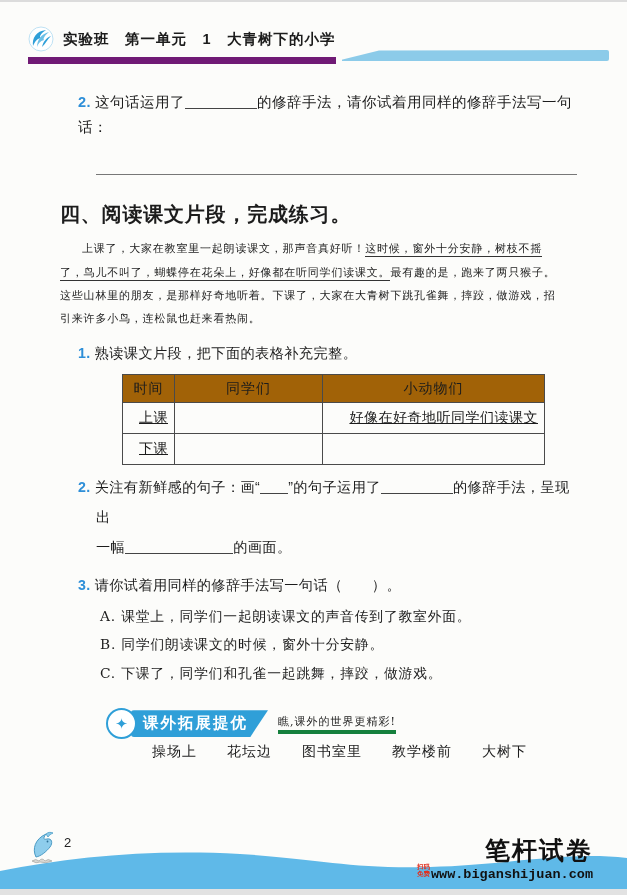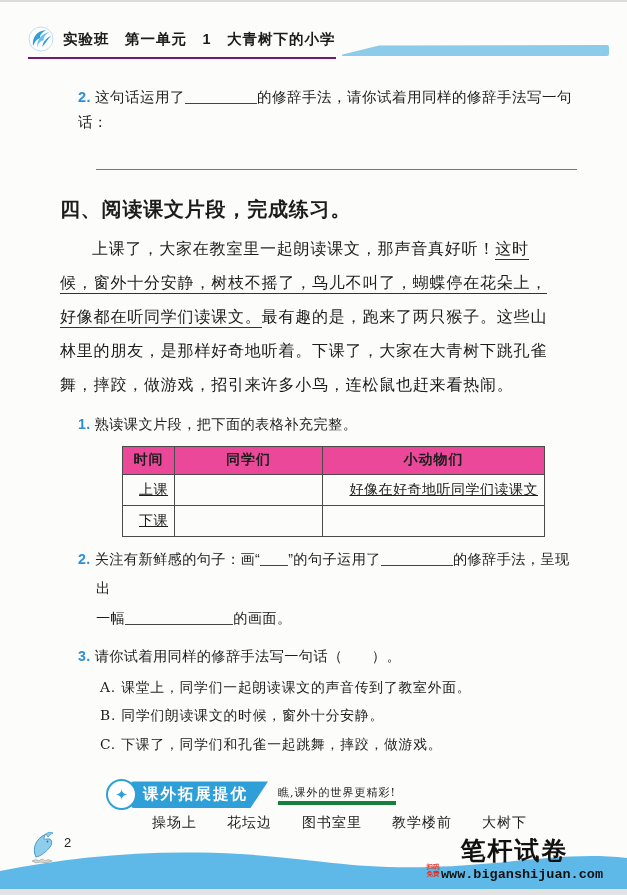--- a/index.html
+++ b/index.html
@@ -5,49 +5,49 @@
   html,body{margin:0;padding:0;background:#9a9a9a;}
   .page{
     width:627px;height:895px;background:#fcfcfa;position:relative;overflow:hidden;
     font-family:"Liberation Sans",sans-serif;color:#1c1c1c;margin:0 auto;
     border-top:2px solid #dcdcdc;box-sizing:border-box;
   }
   .content{padding:0 50px 0 60px;position:relative;}
 
   
   .header{display:flex;align-items:flex-end;margin:24px 18px 0 28px;}
-  .header-left{display:flex;align-items:center;gap:9px;border-bottom:2px solid #701a75;padding-bottom:5px;}
+  .header-left{display:flex;align-items:center;gap:9px;border-bottom:7px solid #701a75;padding-bottom:5px;}
   .logo{width:26px;height:26px;flex:0 0 auto;}
   .header-title{font-size:14.5px;font-weight:bold;letter-spacing:1px;white-space:nowrap;}
   .header-bar{flex:1;height:11px;background:#8ccbe9;margin:0 0 3px 6px;
     clip-path:polygon(0 88%,14% 4%,100% 0,100% 100%,0 100%);border-radius:0 2px 2px 0;}
 
   
   .qnum{color:#2e8fd8;font-weight:bold;margin-right:4px;}
   .blank{display:inline-block;border-bottom:1.2px solid #444;height:14px;vertical-align:-2px;}
   .w28{width:28px;}.w70{width:72px;}.w105{width:108px;}
   .q-top{margin:26px 0 12px 18px;font-size:14.5px;letter-spacing:0.5px;line-height:1.7;}
   .answer-line{border-bottom:1.3px solid #777;margin:34px 0 0 36px;height:1px;}
 
   .sec-heading{font-size:20px;font-weight:bold;letter-spacing:0.8px;margin-top:21px;line-height:1.85;}
   .hang{padding-left:30px;text-indent:-30px;}
 
-  .passage{font-family:"DejaVu Serif",serif;font-size:16px;letter-spacing:0.8px;
+  .passage{font-family:"DejaVu Serif",serif;font-size:11px;letter-spacing:0.8px;
     line-height:2.12;margin:4px 16px 0 0;text-indent:2em;}
   .passage .ul{border-bottom:1px solid #333;padding-bottom:1px;}
 
   .subq{margin:8px 0 0 18px;font-size:14.2px;letter-spacing:0.4px;line-height:2.1;
     padding-left:18px;text-indent:-18px;}
   .choice{margin:3px 0 0 40px;font-family:"DejaVu Serif",serif;font-size:13.8px;
     letter-spacing:0.8px;line-height:1.85;}
 
   
   .fill-table{border-collapse:collapse;margin:6px 0 4px 62px;table-layout:fixed;}
   .fill-table th,.fill-table td{border:1.2px solid #4a4a4a;font-size:14px;padding:0 6px;height:30px;}
-  .fill-table th{font-weight:bold;background:#ec4899;height:27px;letter-spacing:1px;}
+  .fill-table th{font-weight:normal;background:#a16207;height:27px;letter-spacing:1px;}
   .fill-table td{font-family:"DejaVu Serif",serif;text-align:right;letter-spacing:0.5px;text-decoration:underline;}
   .col-time{width:52px;}.col-stu{width:148px;}.col-ani{width:222px;}
   .cell-time{text-align:center;font-family:"Liberation Sans",sans-serif;}
 
   
   .badge-row{display:flex;align-items:center;margin:22px 0 0 46px;}
   .badge-icon{width:27px;height:27px;border-radius:50%;border:2px solid #2f9fd8;background:#fff;
     display:flex;align-items:center;justify-content:center;color:#2f9fd8;font-size:15px;z-index:2;flex:0 0 auto;}
   .badge-ribbon{background:#2f9fd8;color:#fff;font-size:15.5px;font-weight:bold;letter-spacing:2px;
     padding:3px 20px 3px 12px;margin-left:-6px;clip-path:polygon(0 0,100% 0,87% 100%,0 100%);
@@ -58,21 +58,21 @@
   
   .scenes{display:flex;gap:30px;margin:4px 0 0 92px;font-family:"DejaVu Serif",serif;
     font-size:14px;letter-spacing:1px;}
 
   
   .footer{position:absolute;left:0;bottom:0;width:627px;height:70px;}
   .wave{position:absolute;left:0;bottom:6px;width:627px;height:58px;}
   .bottom-strip{position:absolute;left:0;bottom:0;width:627px;height:6px;background:#e2e2e2;}
   .dolphin-wrap{position:absolute;left:30px;bottom:30px;display:flex;align-items:flex-start;gap:8px;z-index:3;}
   .page-num{font-size:13px;color:#222;margin-top:4px;}
-  .watermark{position:absolute;right:24px;bottom:12px;z-index:3;text-align:center;margin-left:16px;}
+  .watermark{position:absolute;right:34px;bottom:12px;z-index:3;text-align:right;margin-left:16px;}
   .wm-title{font-size:25px;font-weight:bold;color:#111;letter-spacing:2px;line-height:1.0;
     font-family:"Liberation Sans",sans-serif;}
   .wm-url{font-size:13.5px;font-weight:bold;color:#111;font-family:"Liberation Mono",monospace;
     letter-spacing:0;line-height:1.1;}
   .wm-red{color:#e03020;font-size:6.5px;font-weight:bold;display:inline-block;vertical-align:2px;
     width:14px;line-height:1.1;word-break:break-all;margin-right:1px;}
 </style>
 </head>
 <body>
 

